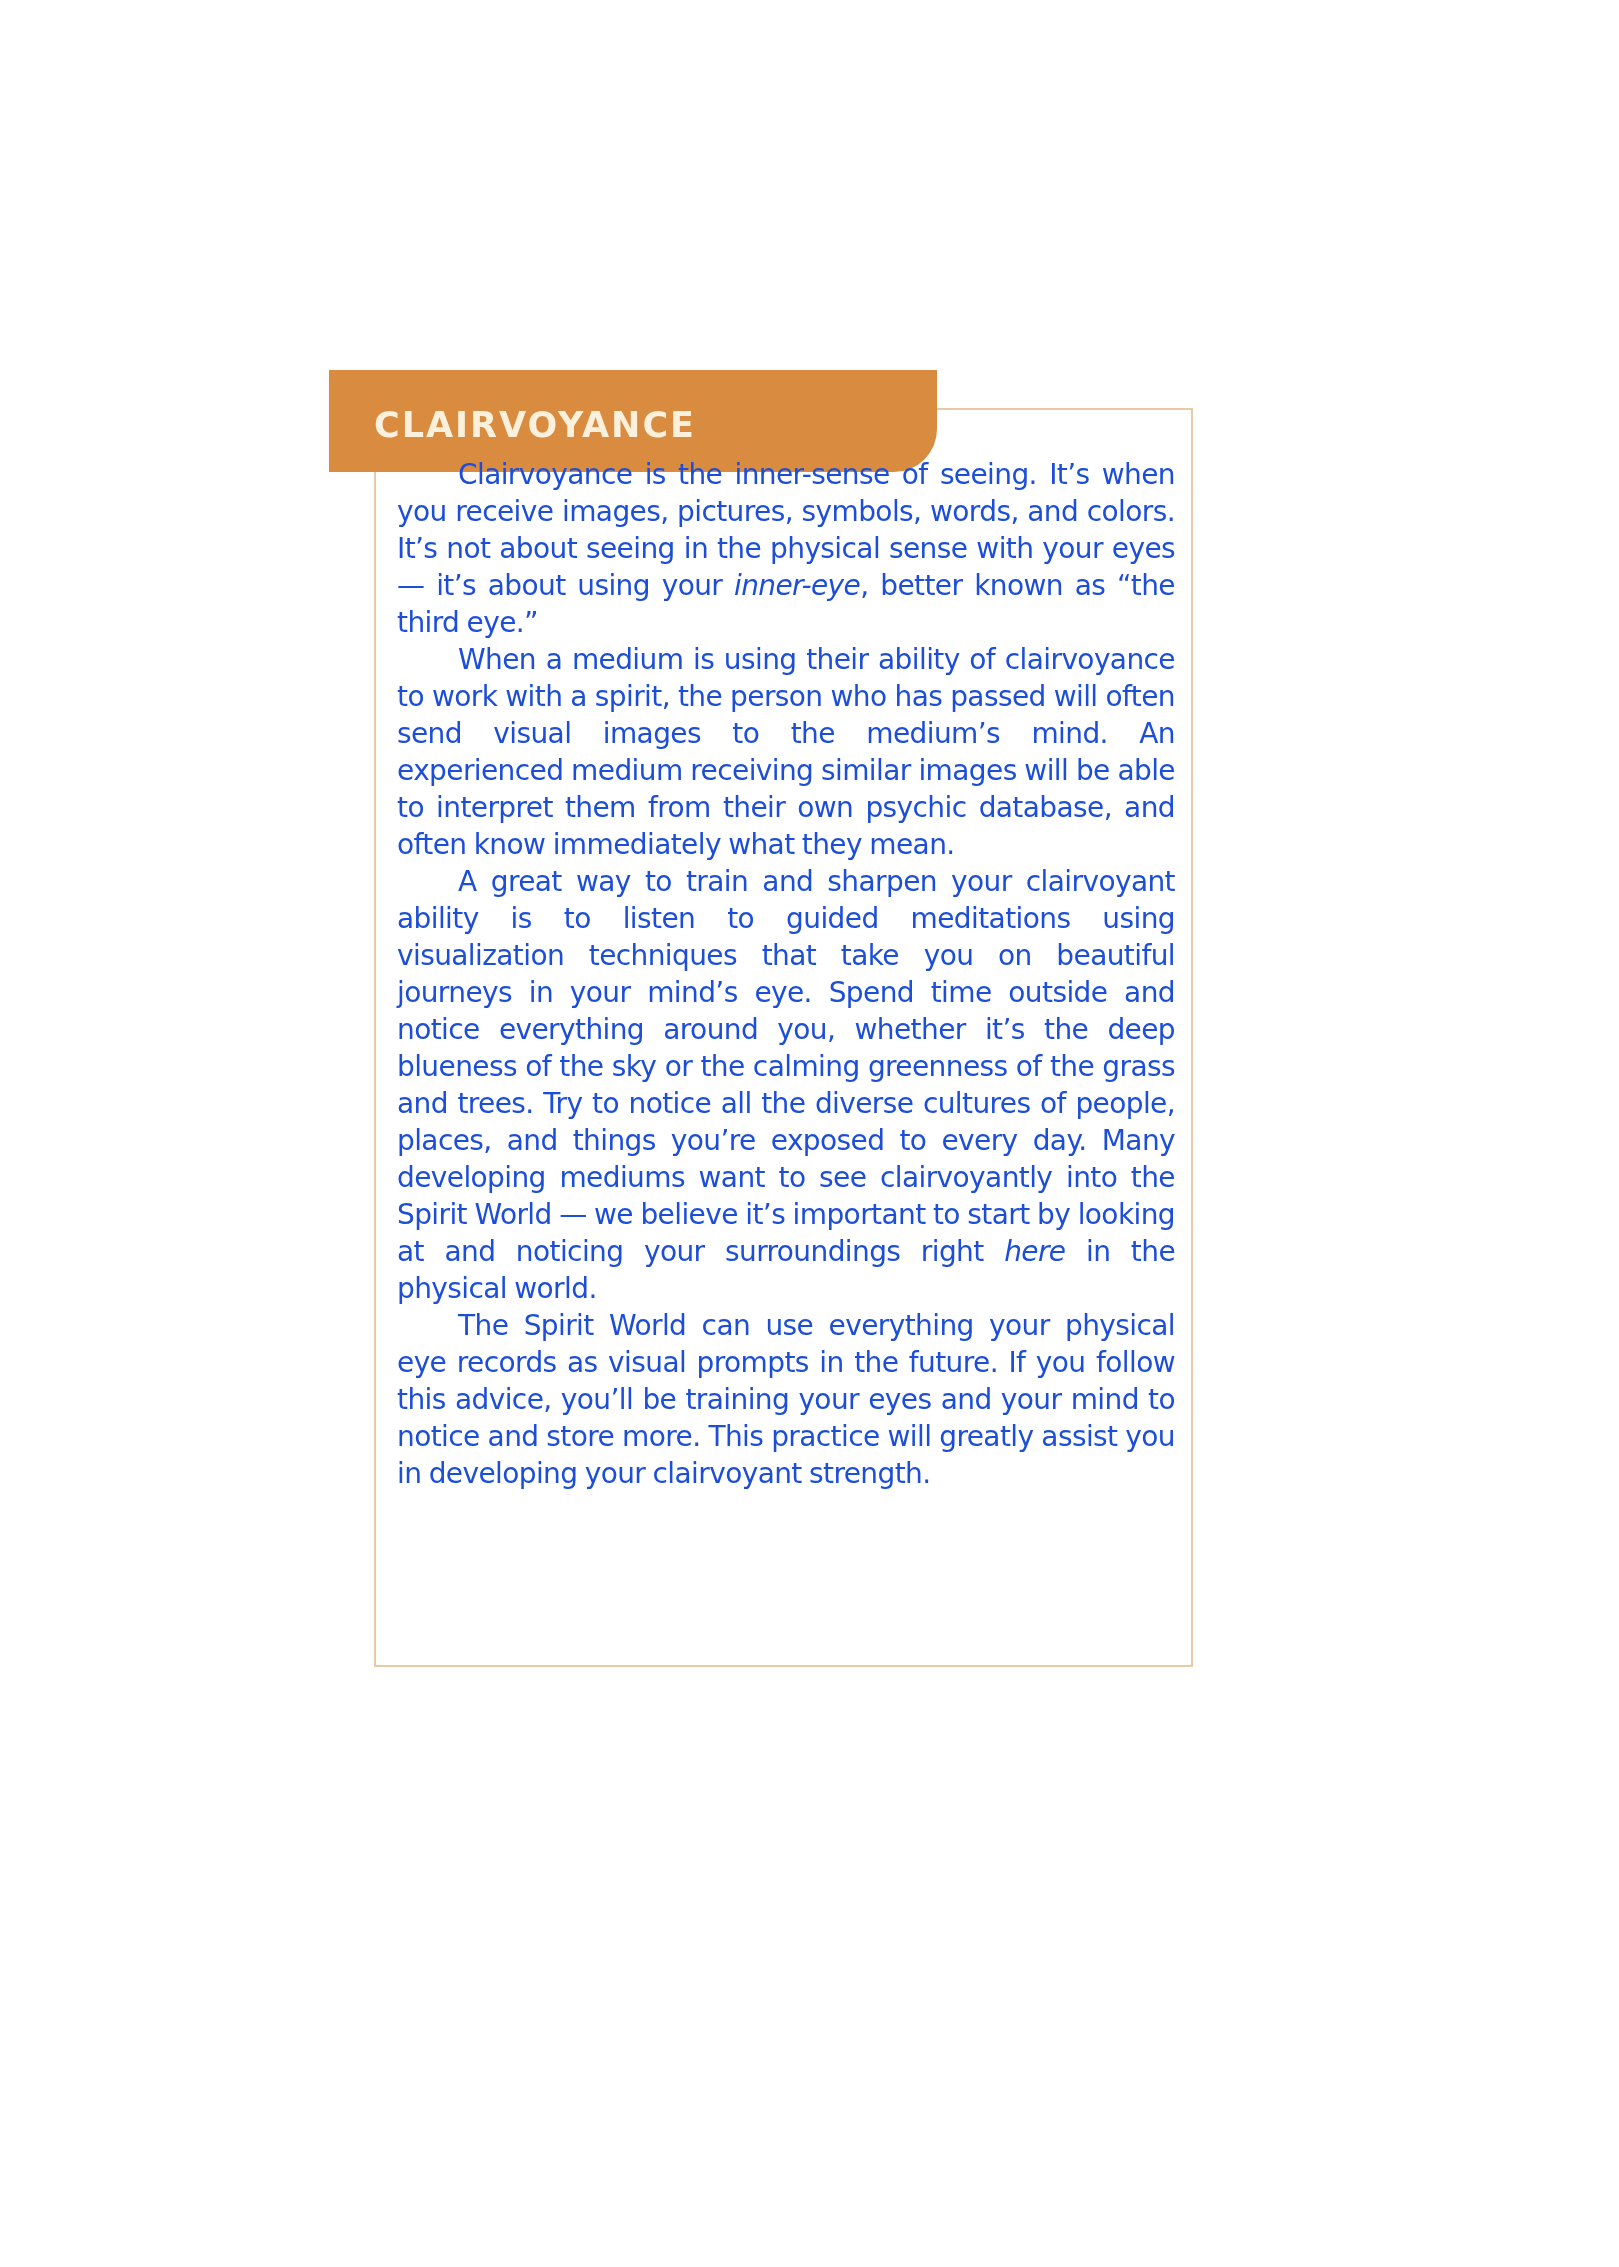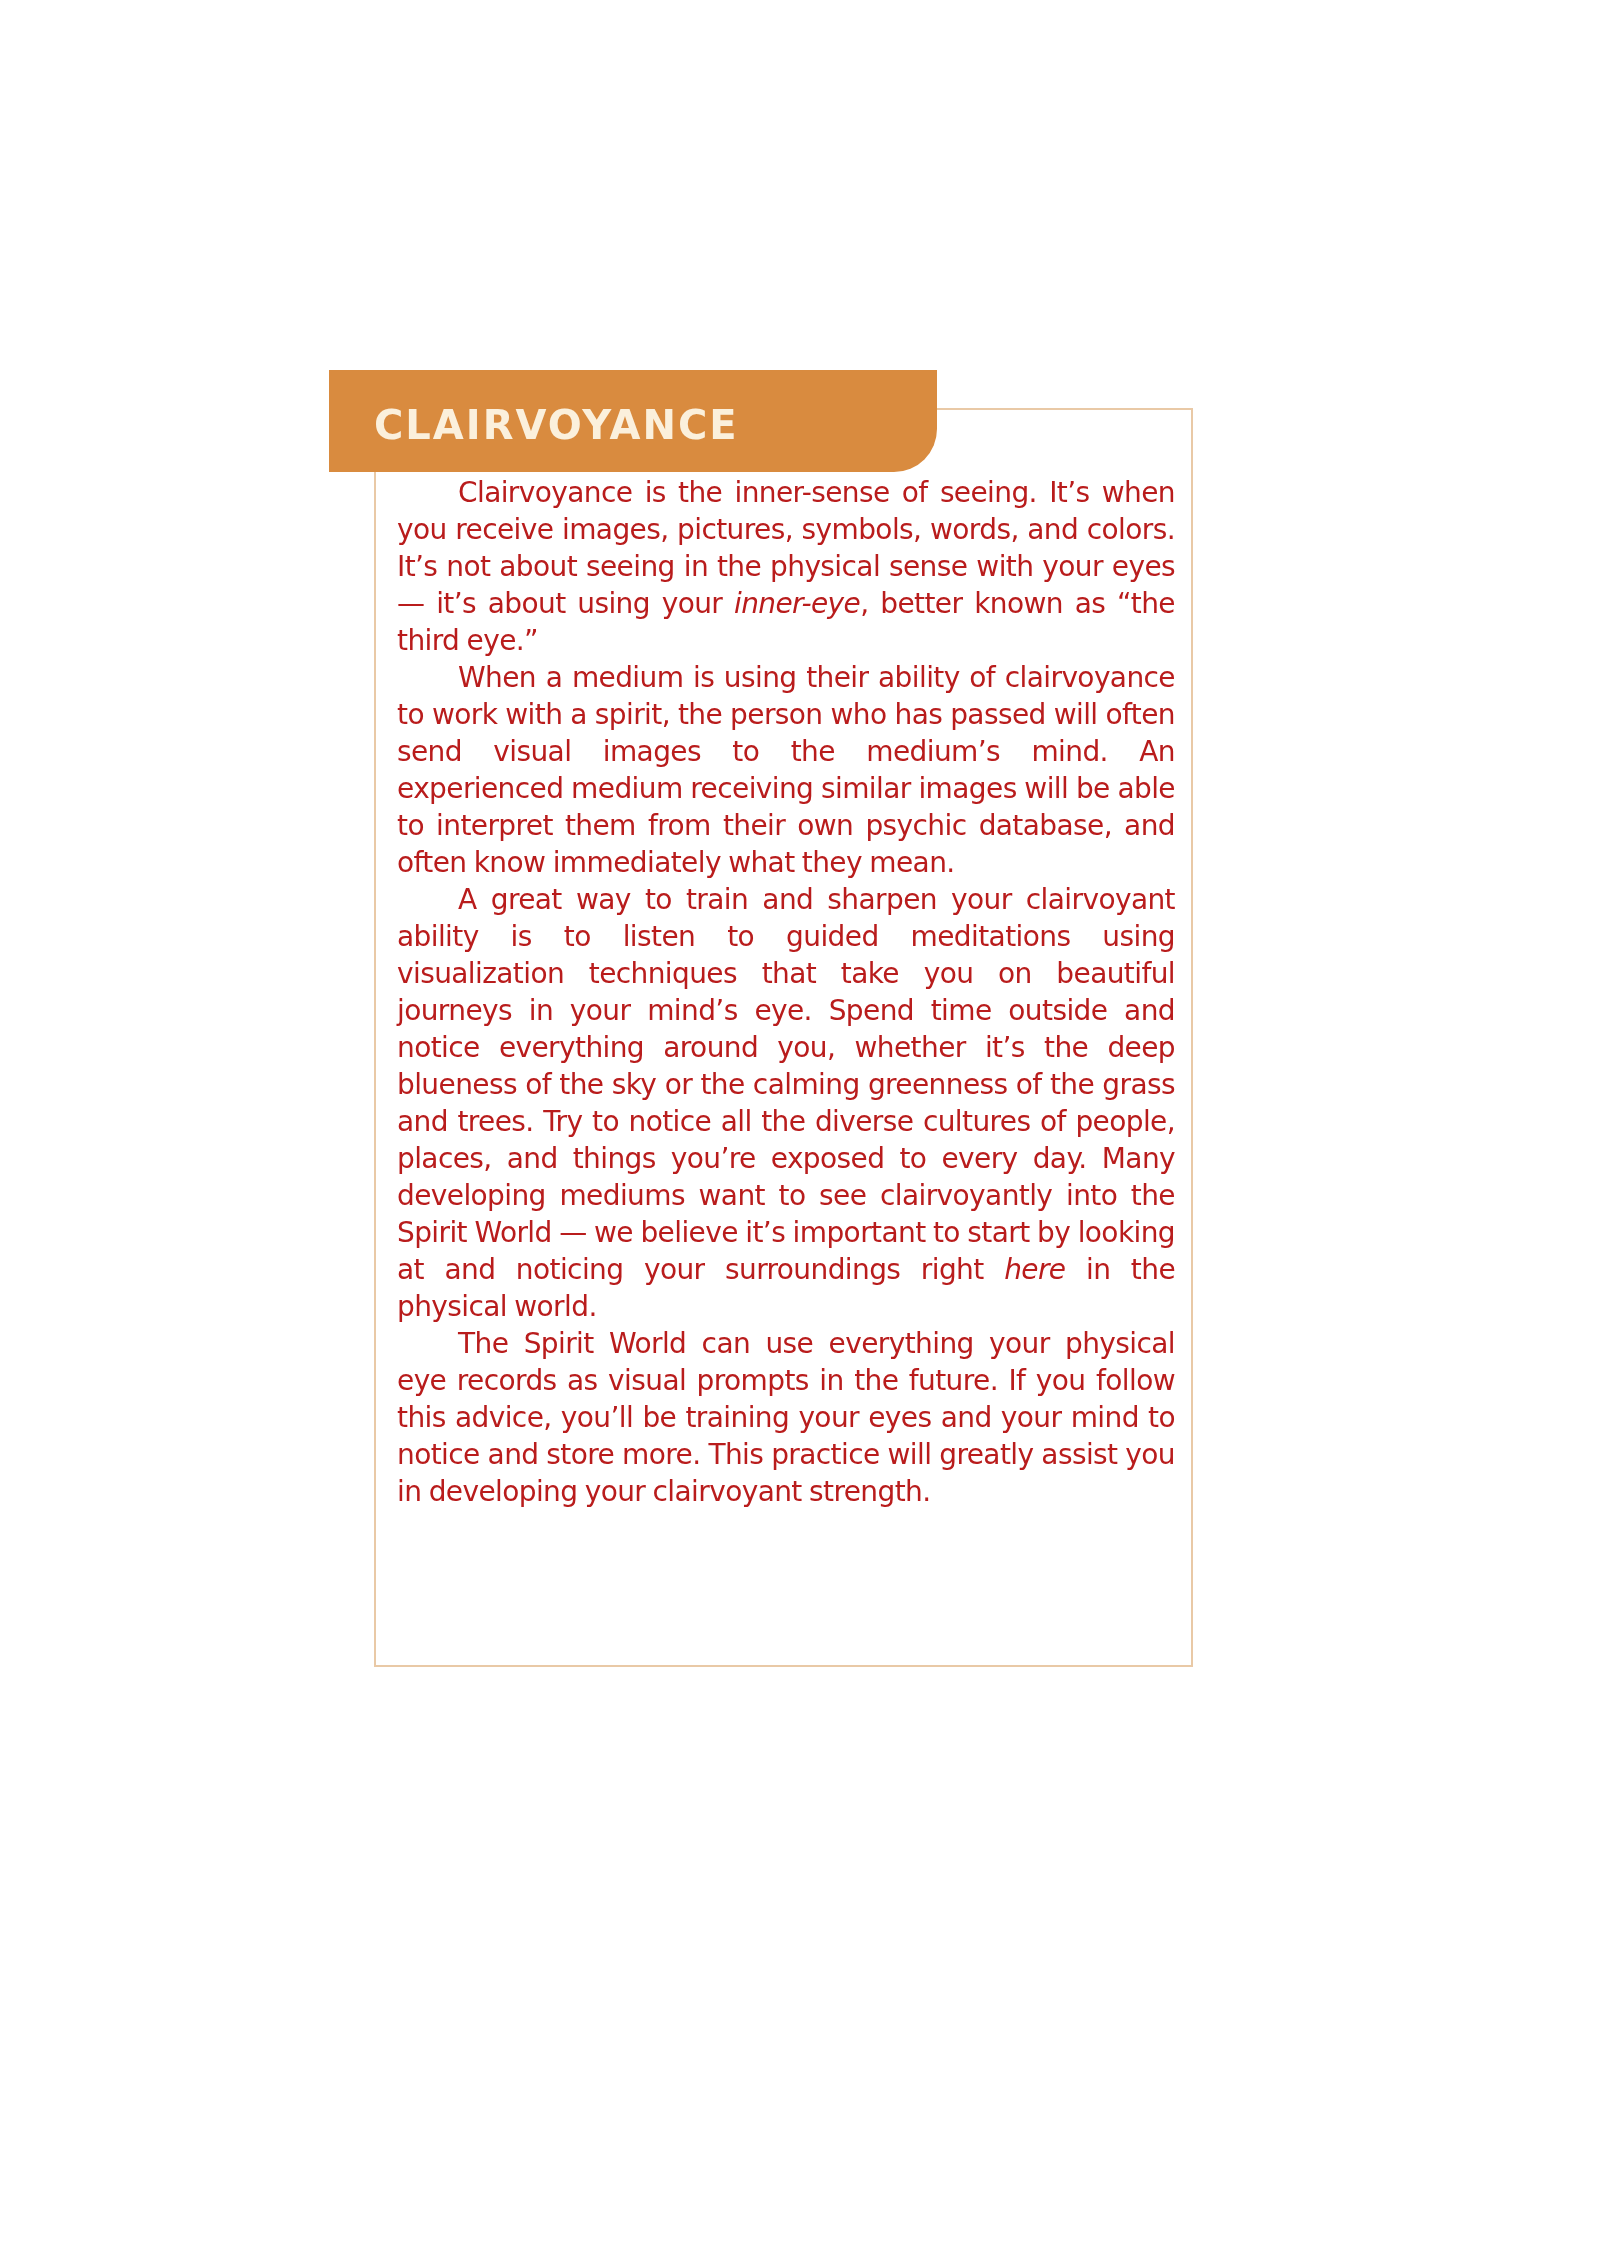--- a/index.html
+++ b/index.html
@@ -9,26 +9,26 @@
     border: 2.9px solid #e9c9a6; box-sizing: border-box; background: #fff;
   }
   .banner {
     position: absolute; left: 329px; top: 370px; width: 608px; height: 102px;
     background: #d98b3f; border-bottom-right-radius: 43px;
     box-sizing: border-box; padding-left: 45px;
     display: flex; align-items: center;
   }
   .banner-title {
     font-family: "DejaVu Sans", sans-serif; font-weight: bold;
-    font-size: 40px; letter-spacing: 2px; color: #fbf0dc; margin-top: 7.8px; text-align: right;
+    font-size: 35px; letter-spacing: 2px; color: #fbf0dc; margin-top: 7.8px; text-align: right;
   }
   .body-text {
-    position: absolute; left: 397px; top: 474px; width: 778px;
+    position: absolute; left: 397px; top: 456px; width: 778px;
     font-family: "DejaVu Sans", sans-serif; font-size: 28px; line-height: 37px;
-    color: #b91c1c; text-align: justify; hyphens: manual;
+    color: #1d4ed8; text-align: justify; hyphens: manual;
     letter-spacing: -0.6px; word-spacing: -1px;
   }
   .body-text p { margin: 0; text-indent: 61px; }
   .body-text em { font-style: italic; }
 </style>
 </head>
 <body>
 
 <div class="box"></div>
 

